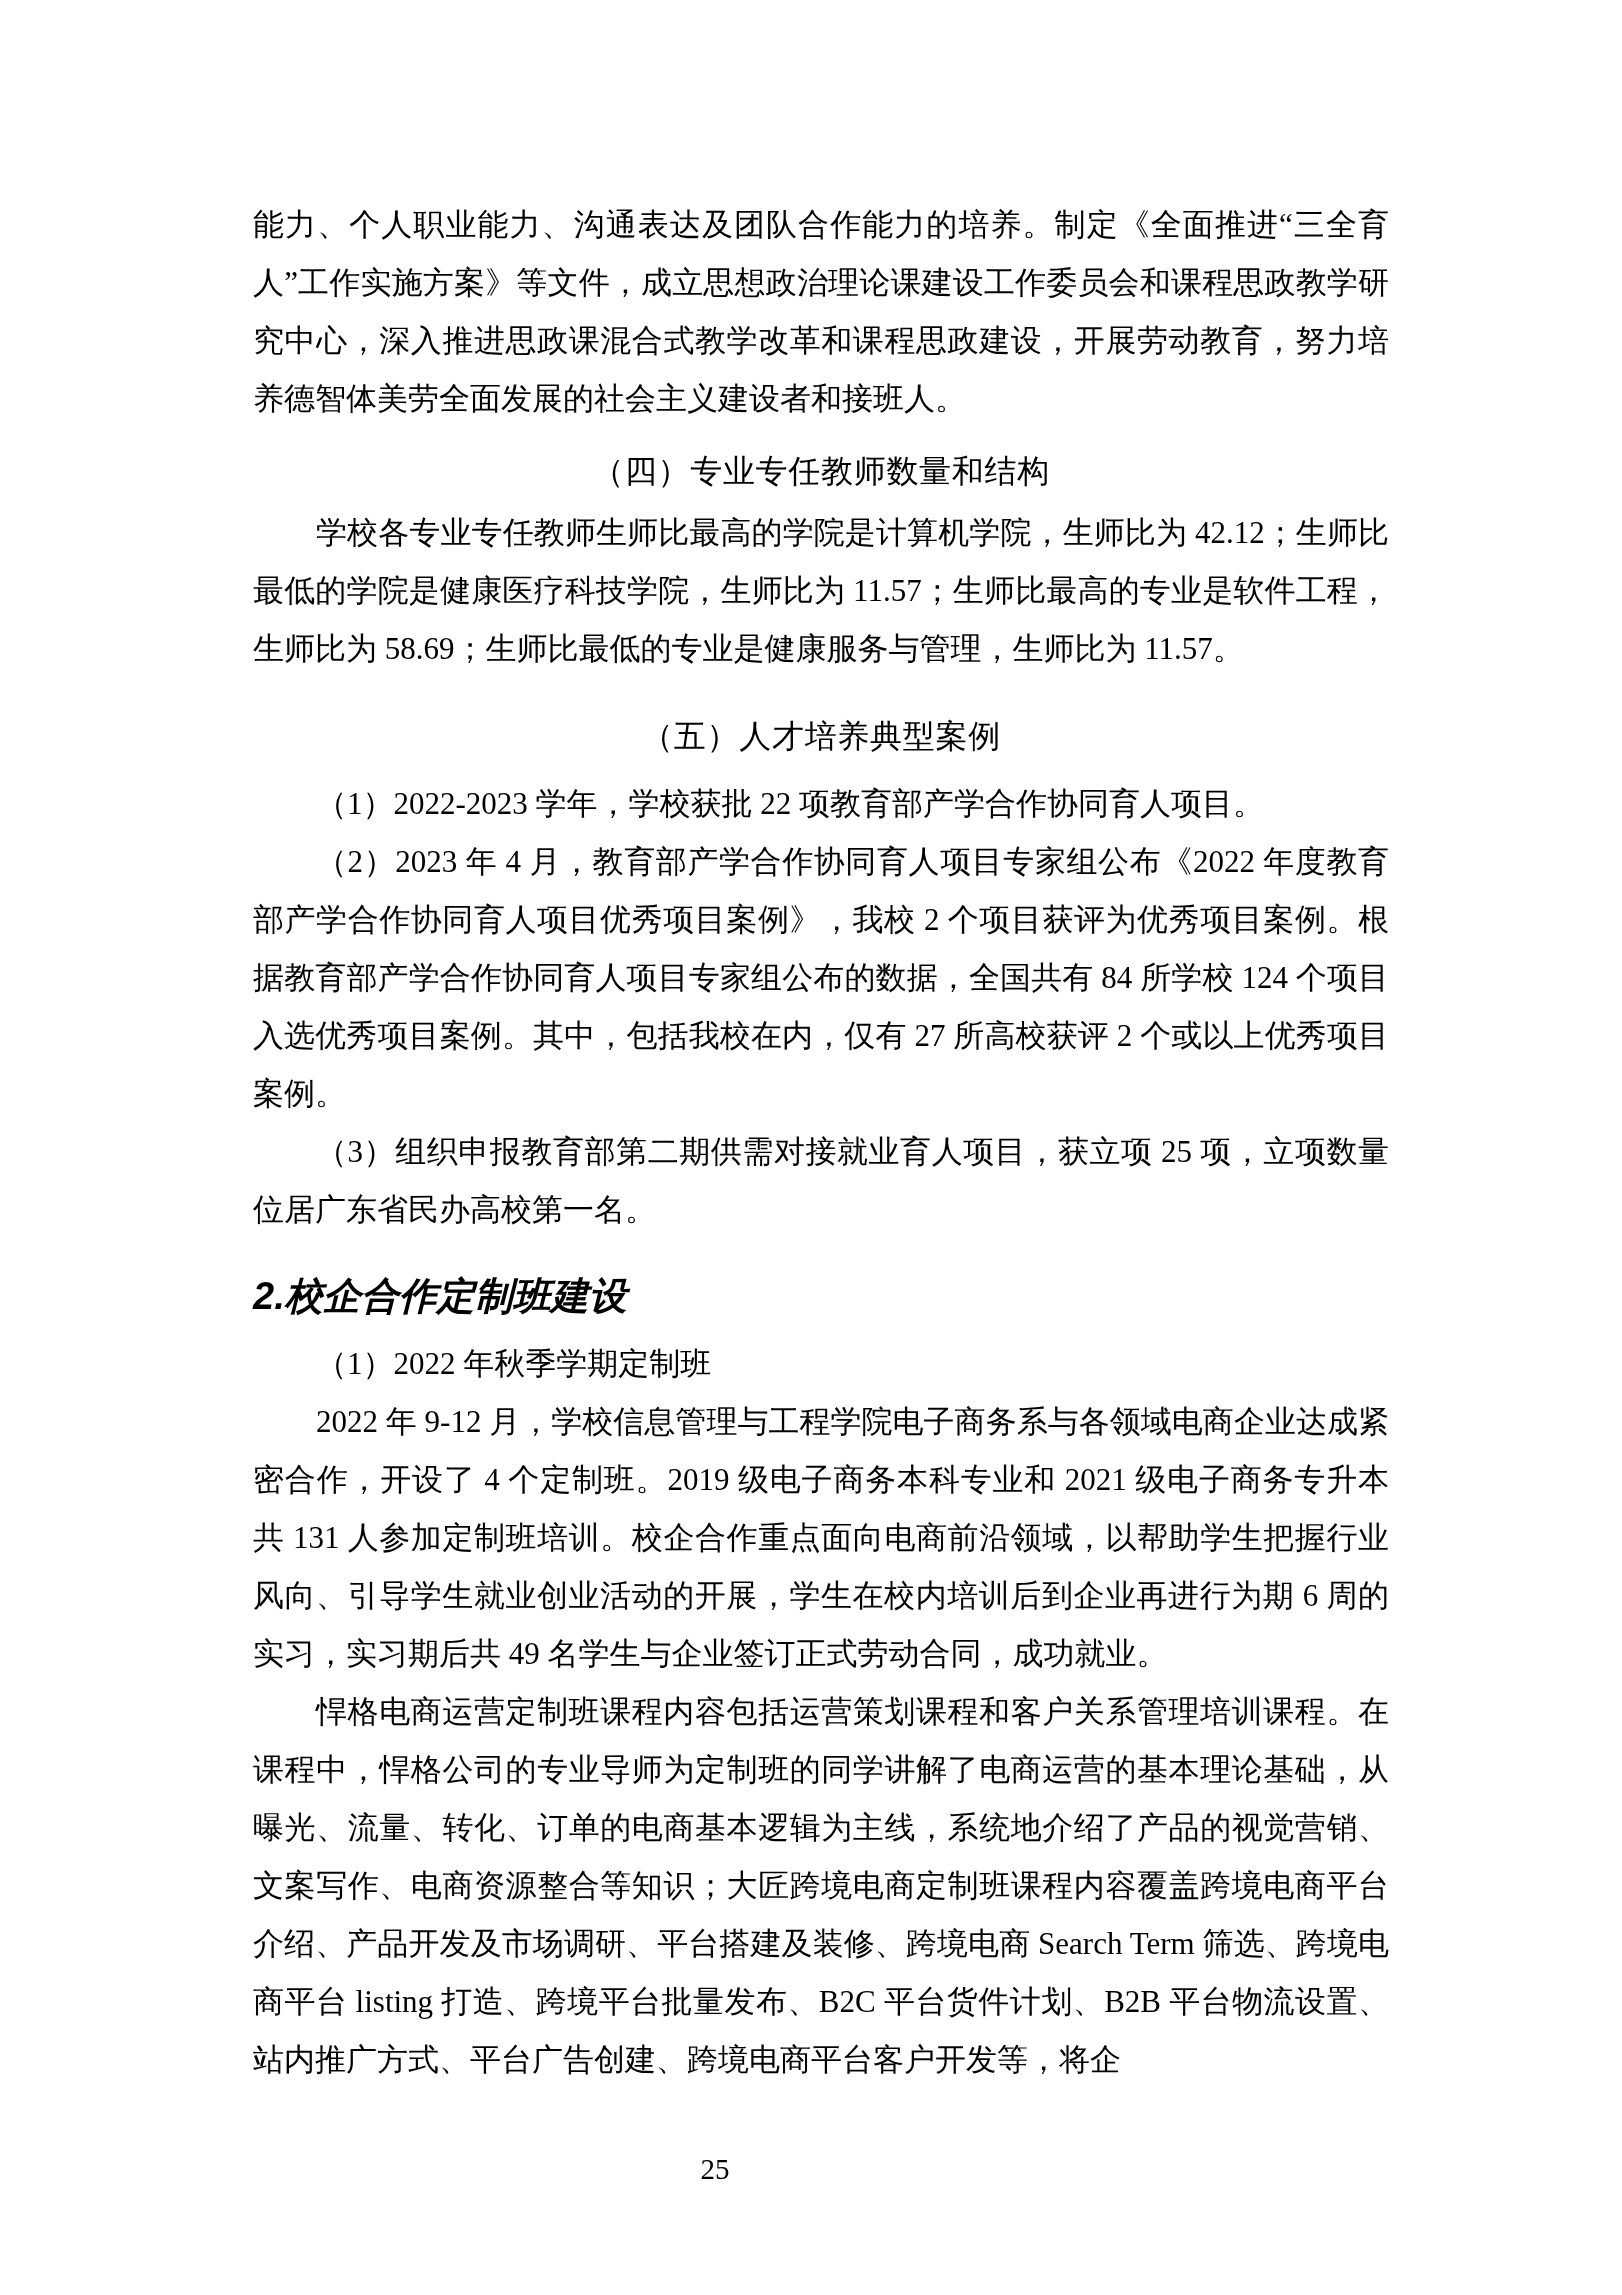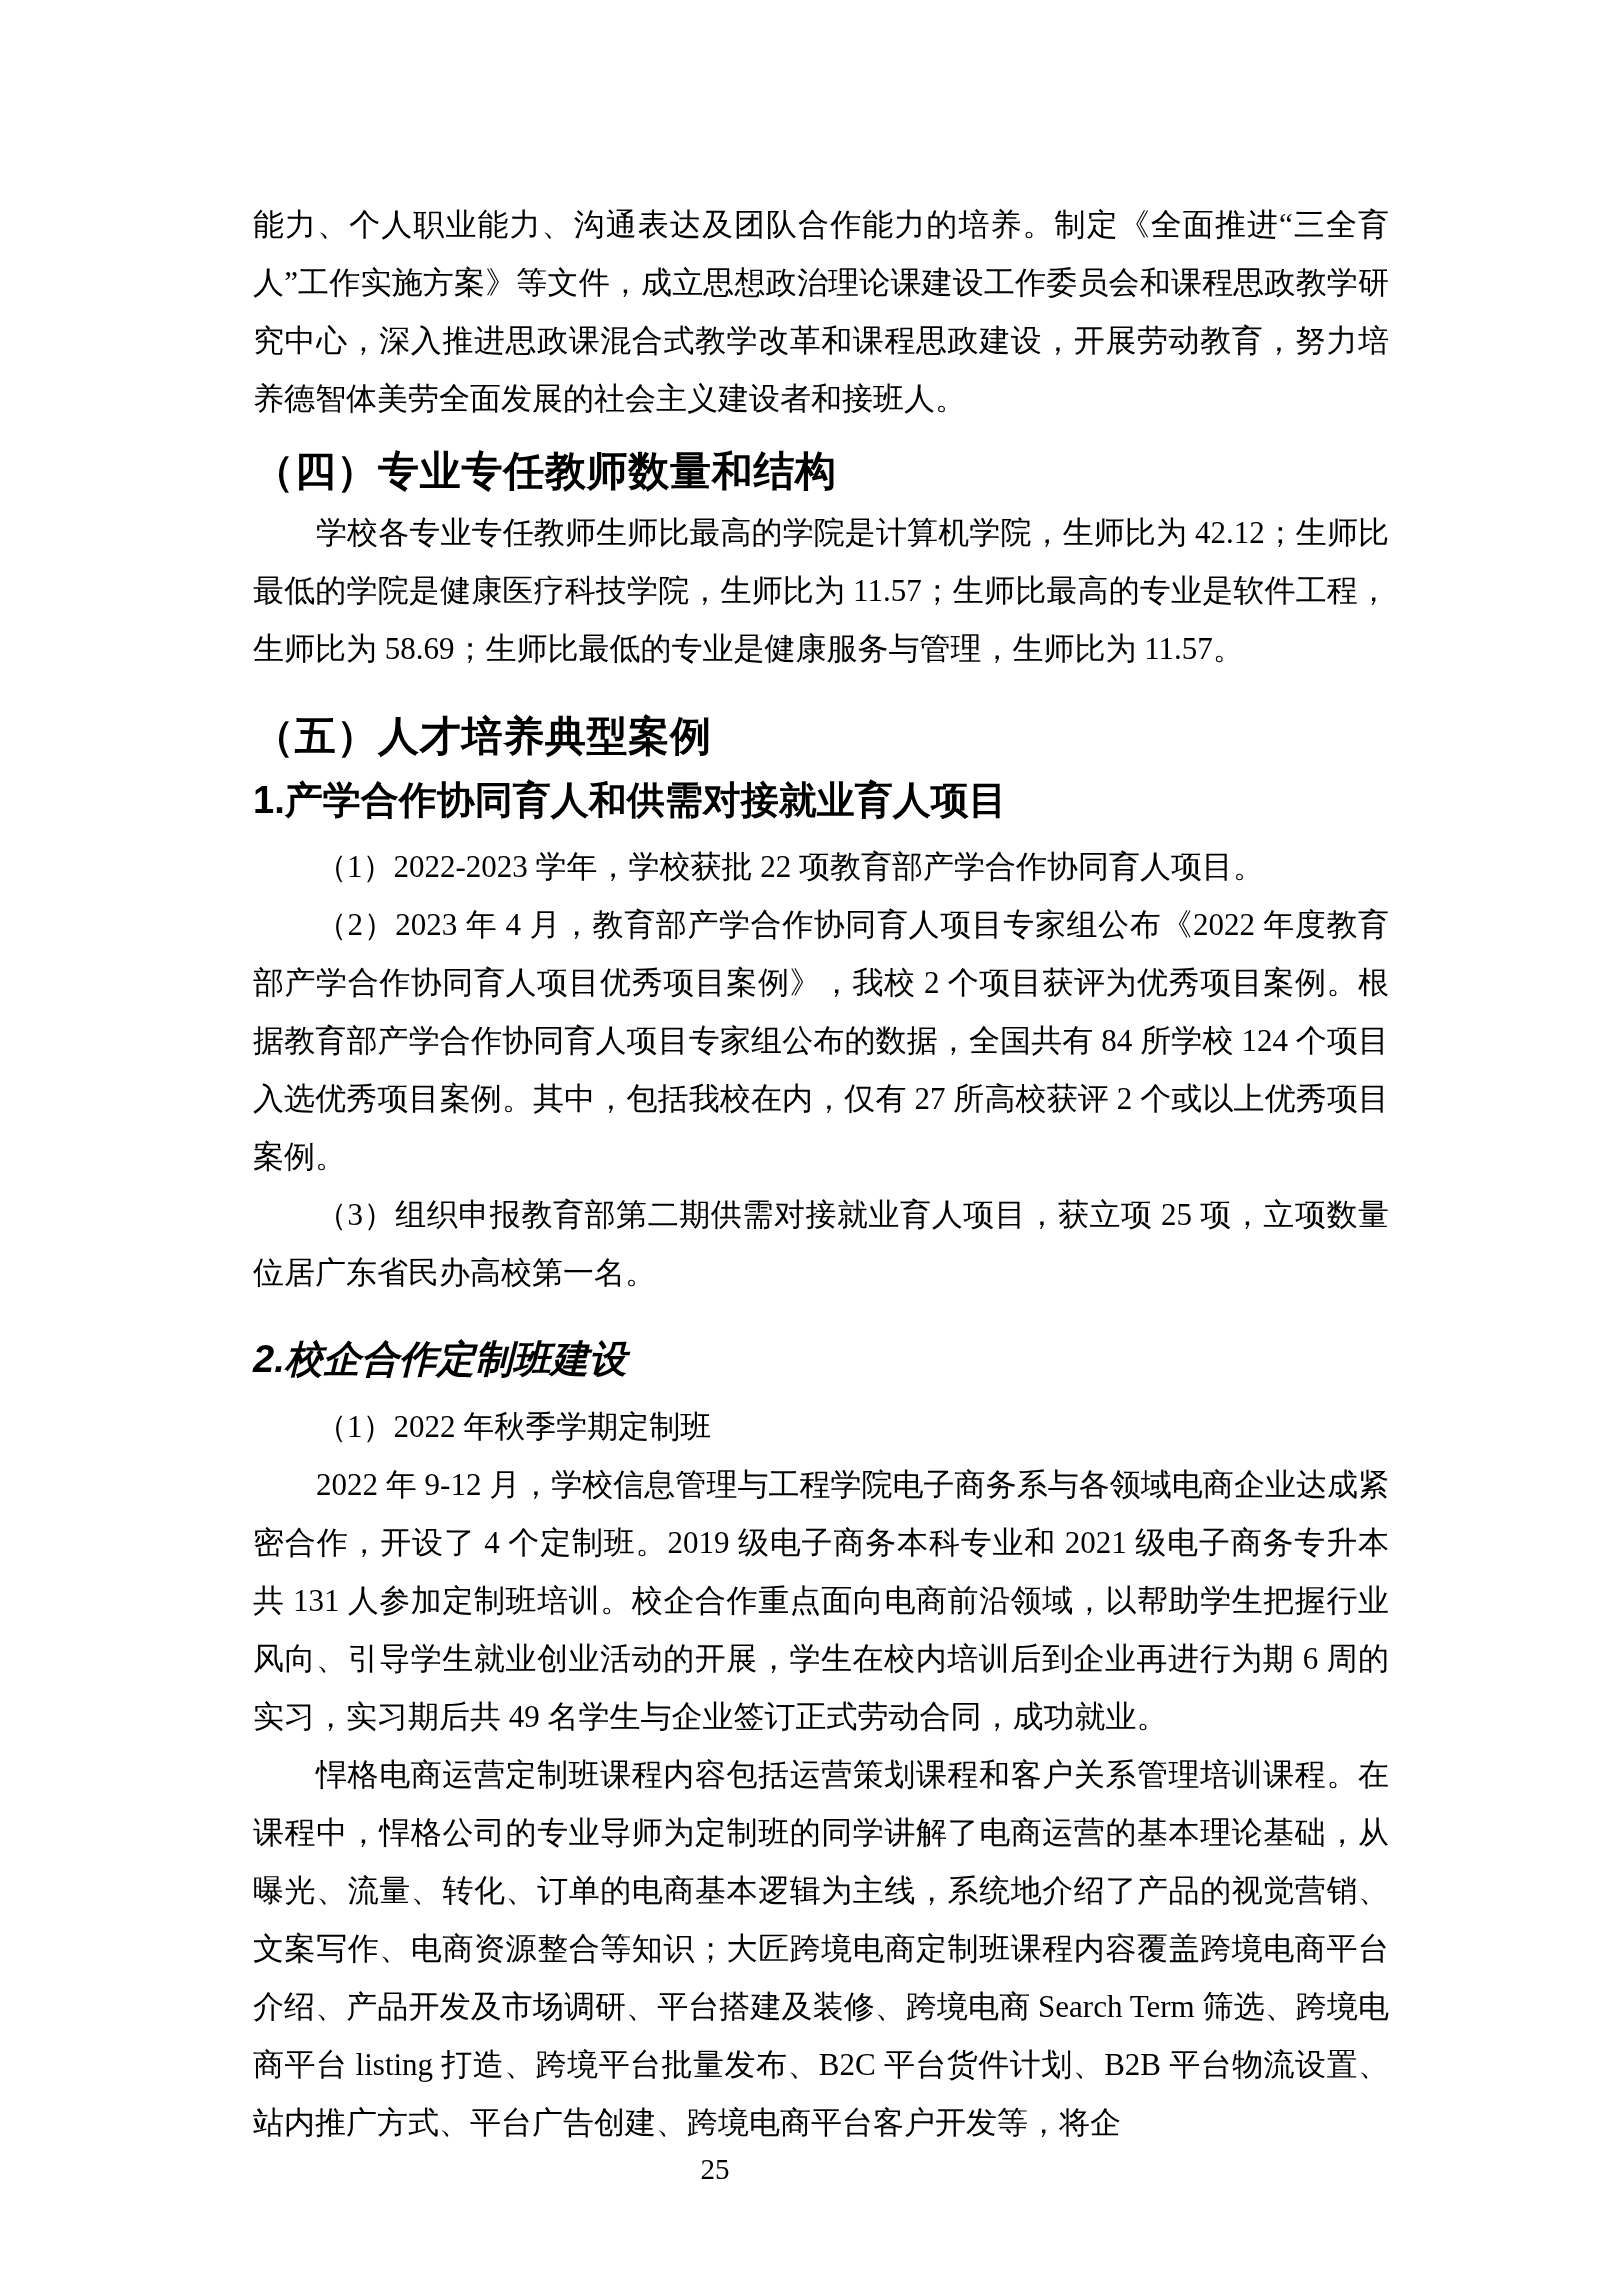--- a/index.html
+++ b/index.html
@@ -34,26 +34,26 @@
   p.body-para {
     margin: 0;
     line-height: 58px;
     text-indent: 63px;
   }
   p.body-para.no-indent {
     text-indent: 0;
   }
   .h-level2 {
     font-family: "Liberation Sans", "DejaVu Sans", sans-serif;
-    font-weight: 700;
-    font-size: 41px;
+    font-weight: 400;
+    font-size: 32px;
     line-height: 65px;
     margin: 0;
     text-indent: 0;
-    text-align: left;
+    text-align: center;
     letter-spacing: 0.7px;
   }
   .h-level3 {
     font-family: "Liberation Sans", "DejaVu Sans", sans-serif;
     font-weight: 700;
     font-size: 38px;
     line-height: 63px;
     margin: 0;
     text-indent: 0;
     text-align: left;
@@ -82,21 +82,20 @@
   <div class="content">
 
     <p class="body-para no-indent">能力、个人职业能力、沟通表达及团队合作能力的培养。制定《全面推进“三全育人”工作实施方案》等文件，成立思想政治理论课建设工作委员会和课程思政教学研究中心，深入推进思政课混合式教学改革和课程思政建设，开展劳动教育，努力培养德智体美劳全面发展的社会主义建设者和接班人。</p>
 
     <h2 class="h-level2" id="heading-4">（四）专业专任教师数量和结构</h2>
 
     <p class="body-para">学校各专业专任教师生师比最高的学院是计算机学院，生师比为 42.12；生师比最低的学院是健康医疗科技学院，生师比为 11.57；生师比最高的专业是软件工程，生师比为 58.69；生师比最低的专业是健康服务与管理，生师比为 11.57。</p>
 
     <h2 class="h-level2" id="heading-5">（五）人才培养典型案例</h2>
 
-    <h3 class="h-level3" id="heading-5-1">1.产学合作协同育人和供需对接就业育人项目</h3>
 
     <p class="body-para" id="para-5-1-1">（1）2022-2023 学年，学校获批 22 项教育部产学合作协同育人项目。</p>
 
     <p class="body-para" id="para-5-1-2">（2）2023 年 4 月，教育部产学合作协同育人项目专家组公布《2022 年度教育部产学合作协同育人项目优秀项目案例》，我校 2 个项目获评为优秀项目案例。根据教育部产学合作协同育人项目专家组公布的数据，全国共有 84 所学校 124 个项目入选优秀项目案例。其中，包括我校在内，仅有 27 所高校获评 2 个或以上优秀项目案例。</p>
 
     <p class="body-para" id="para-5-1-3">（3）组织申报教育部第二期供需对接就业育人项目，获立项 25 项，立项数量位居广东省民办高校第一名。</p>
 
     <h3 class="h-level3" id="heading-5-2">2.校企合作定制班建设</h3>
 
     <p class="body-para" id="para-5-2-1">（1）2022 年秋季学期定制班</p>

